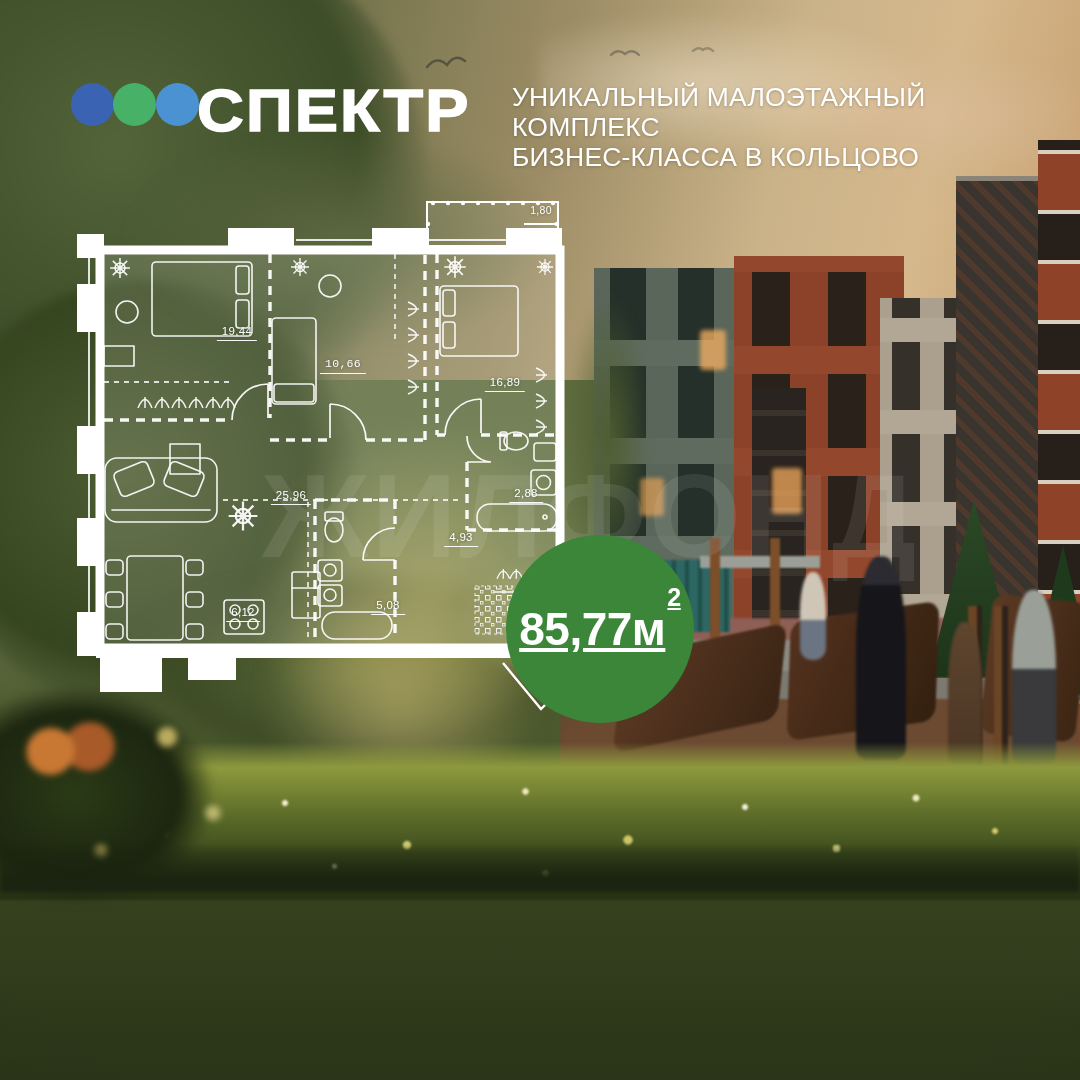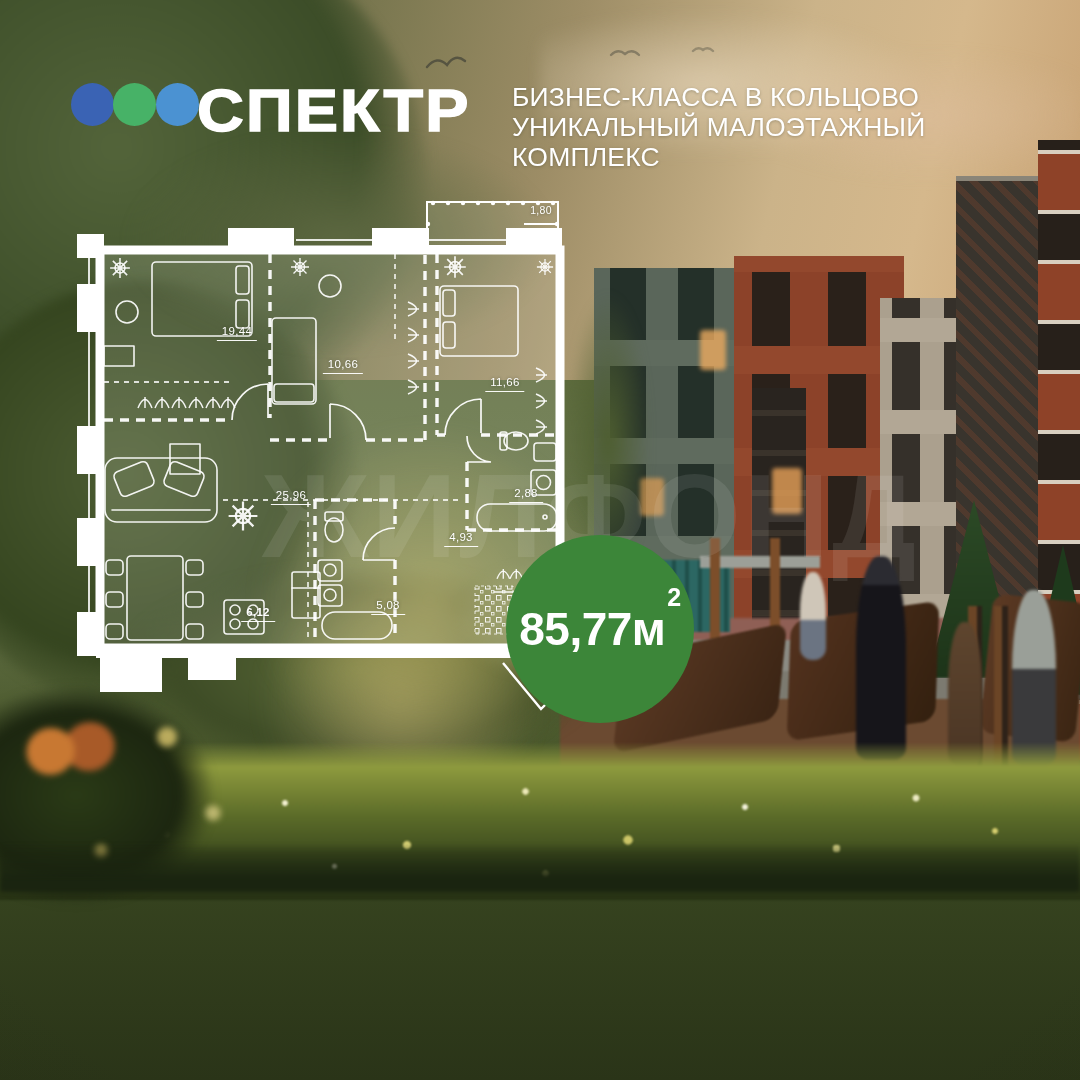--- a/index.html
+++ b/index.html
@@ -115,21 +115,21 @@
   .plan{left:0;top:0;}
   .lbl{position:absolute;transform:translateX(-50%);color:#fff;font-size:11.5px;line-height:12px;
        padding:0 5px 3px;border-bottom:1.6px solid rgba(255,255,255,.95);
        text-shadow:0 0 3px rgba(40,50,30,.55);letter-spacing:.3px;white-space:nowrap;text-align:right;}
   .lbl.sm{font-size:10.5px;}
   .watermark{left:262px;top:448px;font-size:118px;font-weight:800;letter-spacing:3px;
        color:rgba(255,255,255,.09);white-space:nowrap;}
   
   .areaCircle{left:506px;top:535px;width:188px;height:188px;border-radius:50%;background:#3c8639;
        display:flex;align-items:center;justify-content:center;color:#fff;font-weight:800;font-size:46px;
-       letter-spacing:-.5px;}
+       letter-spacing:-.5px;text-decoration:underline;}
   .areaCircle .sup{font-size:25px;align-self:flex-start;margin-top:48px;margin-left:2px;}
   .typeBadge{left:75px;top:779px;width:479px;height:66px;border-radius:33px;background:#d85a36;
        color:#fff;display:flex;align-items:center;justify-content:center;font-size:36px;font-weight:900;
        letter-spacing:.5px;white-space:nowrap;-webkit-text-stroke:.8px #fff;}
   .dot{width:43px;height:43px;border-radius:50%;}
   .d1{left:71px;top:83px;background:#3a63b4;}
   .d2{left:113px;top:83px;background:#47b267;}
   .d3{left:156px;top:83px;background:#4b92d2;}
   .logoText{left:197px;top:76px;font-size:60px;font-weight:900;color:#fff;letter-spacing:2px;
        transform:scaleX(1.08);transform-origin:left top;white-space:nowrap;-webkit-text-stroke:1.5px #fff;}
@@ -364,44 +364,44 @@
     <rect x="475" y="586" width="38" height="48" fill="url(#mat)" opacity=".9"></rect>
     <rect x="475" y="586" width="38" height="48" fill="none" stroke="rgba(255,255,255,.8)" stroke-width="1" stroke-dasharray="3 3"></rect>
     <g stroke="#fff" stroke-width="2.4" fill="none">
       <path d="M503,663 L541,709 L564,686"></path>
       <path d="M554,681 L564,686 L561,696"></path>
     </g>
   </svg>
 
   <div>
     <span class="lbl" style="left:237px;top:325px;">19,44</span>
-    <span class="lbl" style="left:343px;top:358px;">10,66</span>
-    <span class="lbl" style="left:505px;top:376px;">11,66</span>
+    <span class="lbl" style="left:343px;top:358px;font-family:Liberation Mono, monospace;">10,66</span>
+    <span class="lbl" style="left:505px;top:376px;">16,89</span>
     <span class="lbl" style="left:291px;top:489px;">25,96</span>
-    <span class="lbl" style="left:258px;top:606px;font-weight:bold;">6,12</span>
+    <span class="lbl" style="left:243px;top:606px;">6,12</span>
     <span class="lbl" style="left:388px;top:599px;">5,08</span>
     <span class="lbl" style="left:461px;top:531px;">4,93</span>
     <span class="lbl" style="left:526px;top:487px;">2,88</span>
     <span class="lbl" style="left:534px;top:597px;">7,39</span>
     <span class="lbl sm" style="left:541px;top:204px;border-bottom:none;">1,80</span>
   </div>
 
   <div class="abs watermark">ЖИЛФОНД</div>
 
   <div class="abs areaCircle">
     <span>85,77м</span>
     <span class="sup">2</span>
   </div>
 
   <div>
     <span class="abs dot d1"></span>
     <span class="abs dot d2"></span>
     <span class="abs dot d3"></span>
     <div class="abs logoText">СПЕКТР</div>
     <div class="abs tagline">
+      <div>УНИКАЛЬНЫЙ МАЛОЭТАЖНЫЙ КОМПЛЕКС</div>
       <div>БИЗНЕС-КЛАССА В КОЛЬЦОВО</div>
-      <div>УНИКАЛЬНЫЙ МАЛОЭТАЖНЫЙ КОМПЛЕКС</div>
     </div>
   </div>
 
 
 
 </div>
 
 </body></html>

